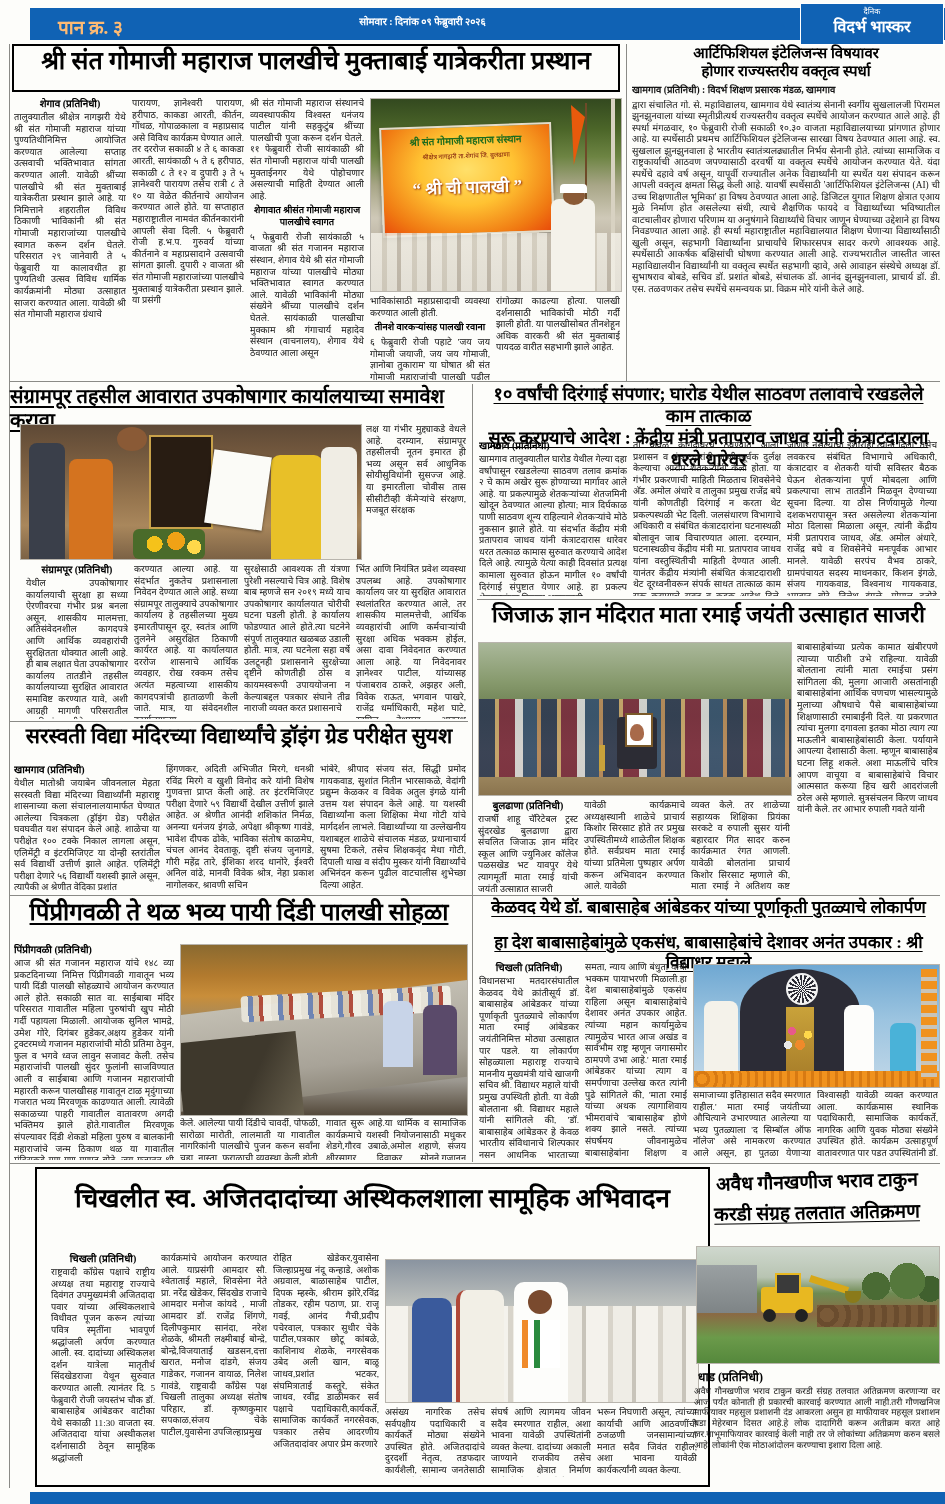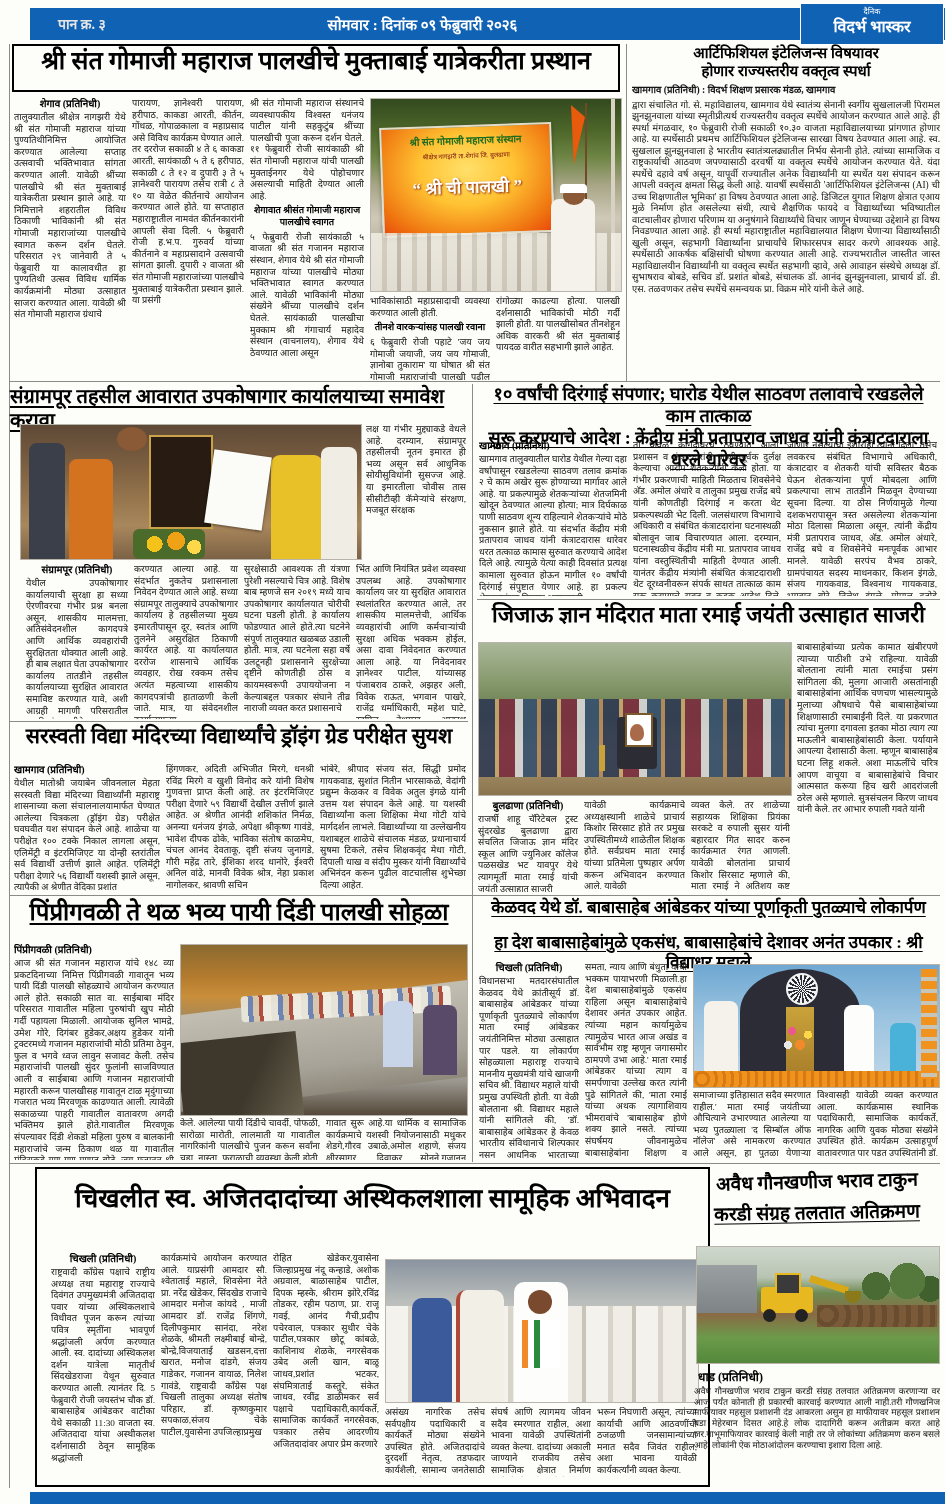--- a/index.html
+++ b/index.html
@@ -19,22 +19,22 @@
   .photo{position:absolute;overflow:hidden;border:1px solid #b8b4ac;}
   .bar{position:absolute;background:#1062b4;}
   .hbx{border:2.5px solid #000;}
 </style>
 </head>
 <body>
 
 <div id="page">
 
   <div class="bar" style="left:30px;top:8px;width:915px;height:32px;">
-    <span style="position:absolute;left:28px;top:6px;color:#e5e5e5;font-weight:bold;font-size:14px;">पान क्र. ३</span>
-    <span style="position:absolute;left:0;right:130px;top:6px;text-align:center;color:#fff;font-weight:bold;font-size:15px;">सोमवार : दिनांक ०९ फेब्रुवारी २०२६</span>
+    <span style="position:absolute;left:28px;top:6px;color:#fdba74;font-weight:bold;font-size:19px;">पान क्र. ३</span>
+    <span style="position:absolute;left:0;right:130px;top:6px;text-align:center;color:#fff;font-weight:bold;font-size:10px;">सोमवार : दिनांक ०९ फेब्रुवारी २०२६</span>
   </div>
   <div class="bar" style="left:800px;top:3px;width:142px;height:40px;border:1px solid #fff;">
     <span style="position:absolute;left:0;right:0;top:1px;text-align:center;color:#fff;font-size:8px;">दैनिक</span>
     <span style="position:absolute;left:0;right:0;top:11px;text-align:center;color:#fff;font-weight:bold;font-size:16px;">विदर्भ भास्कर</span>
   </div>
 
   <div class="vrule" style="left:9px;top:44px;height:1444px;"></div>
 
   <section class="sec" style="left:10px;top:44px;width:612px;height:336px;">
     <div class="hbx" style="position:absolute;left:2px;top:0;width:604px;height:44px;display:flex;justify-content:center;">

